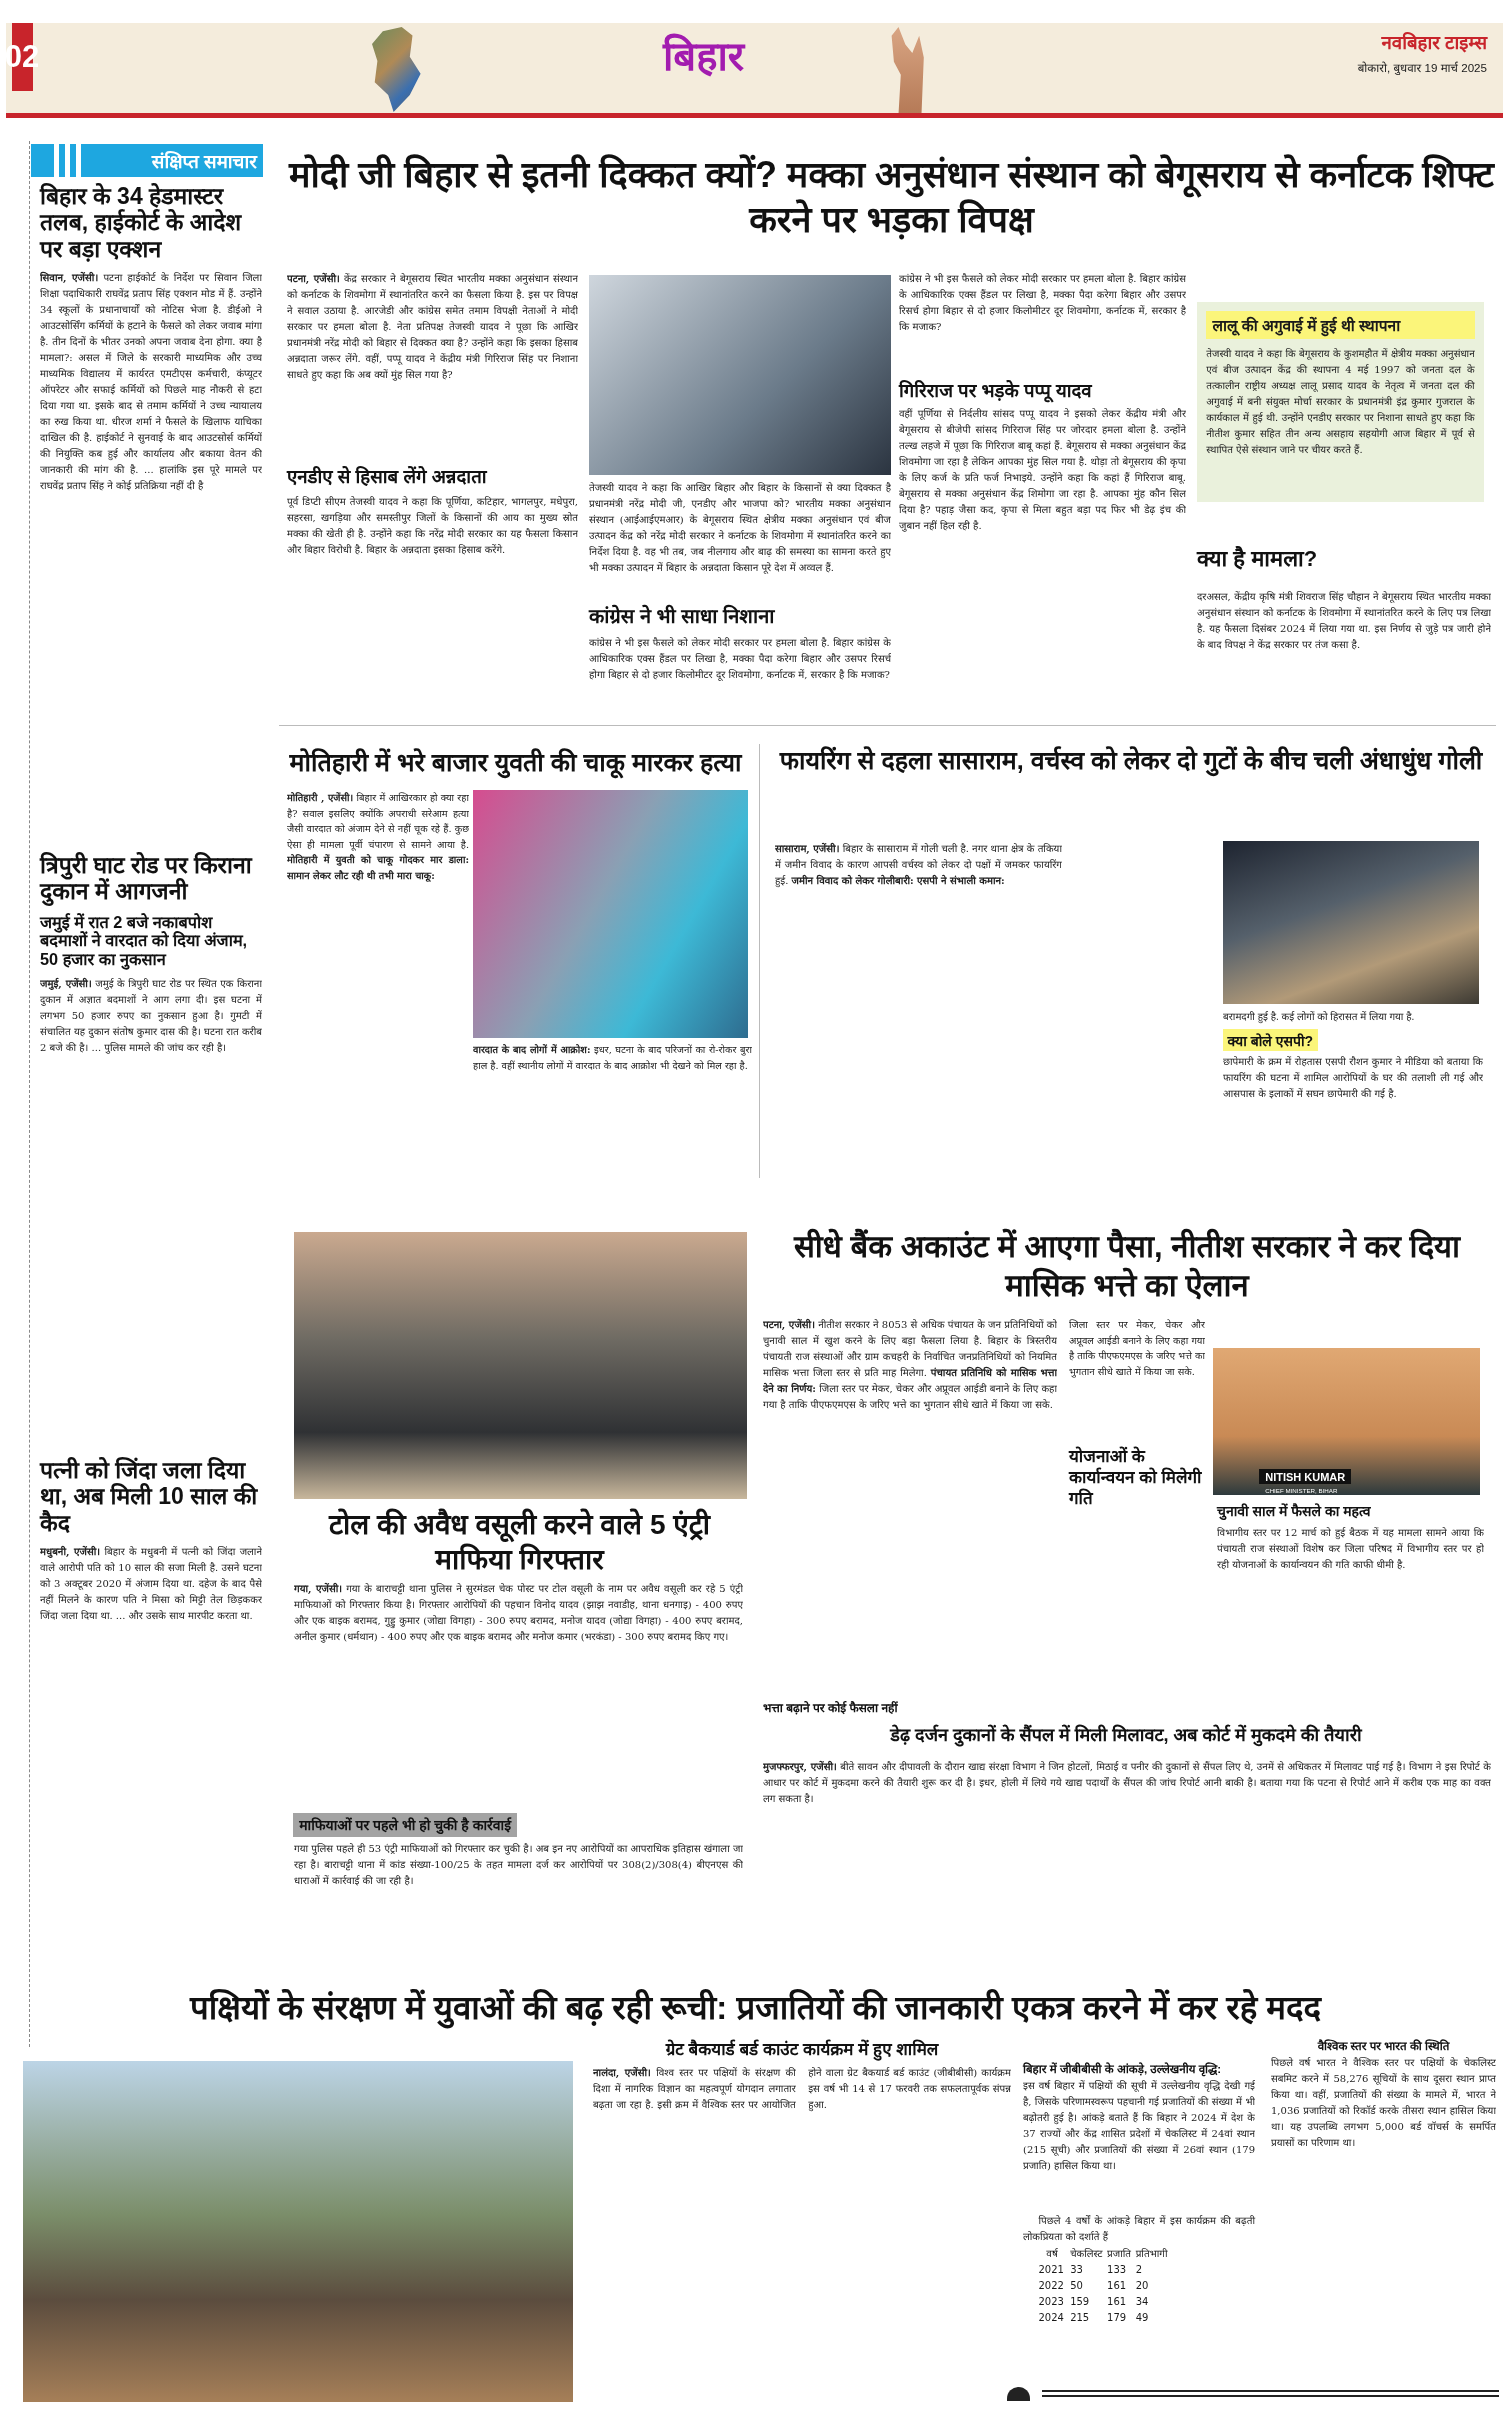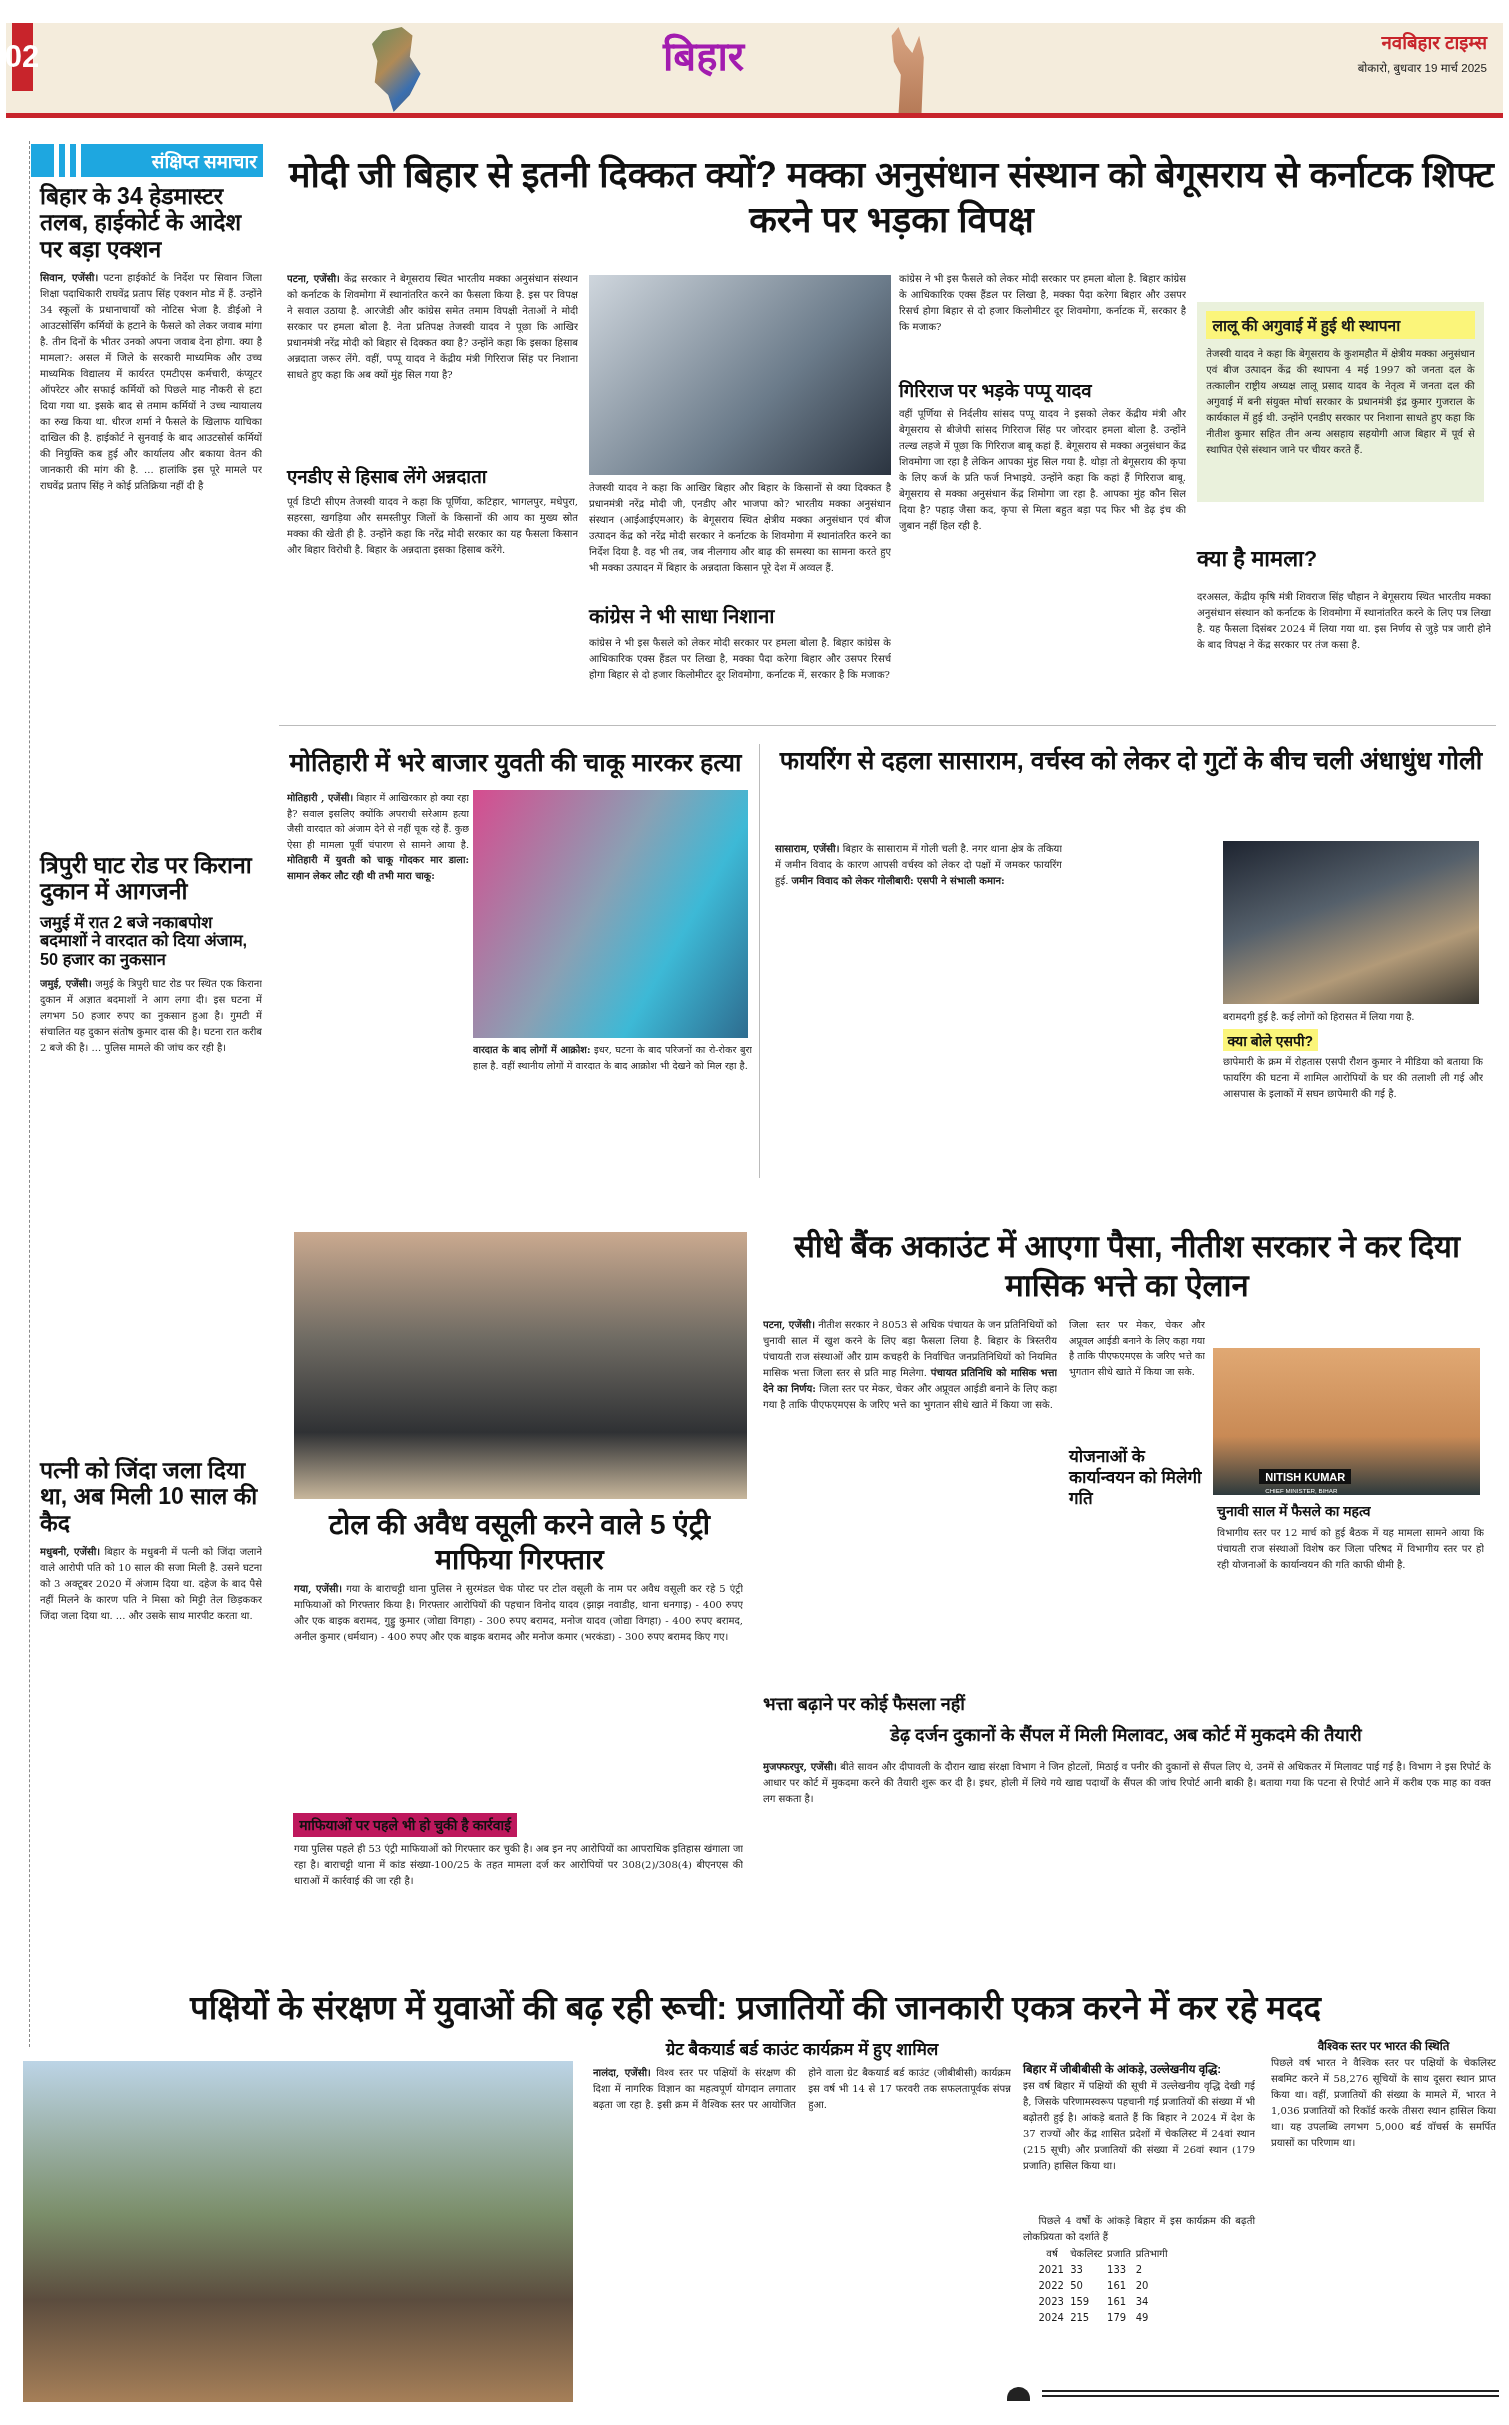--- a/index.html
+++ b/index.html
@@ -104,35 +104,35 @@
 <div class="abs caption" style="left:1223px;top:1009px;width:256px">बरामदगी हुई है. कई लोगों को हिरासत में लिया गया है.</div>
 <div class="abs sub-hl" style="left:1223px;top:1029px;font-size:14px;background:#fbf57a;padding:1.5px 4.6px">क्या बोले एसपी?</div>
 <p class="abs body" style="left:1223px;top:1054px;width:260px;height:132px;overflow:hidden">छापेमारी के क्रम में रोहतास एसपी रौशन कुमार ने मीडिया को बताया कि फायरिंग की घटना में शामिल आरोपियों के घर की तलाशी ली गई और आसपास के इलाकों में सघन छापेमारी की गई है.</p>
 
 <div class="abs photo" style="left:294px;top:1232px;width:453px;height:267px;background:linear-gradient(180deg,#caa98f,#6f6b63 40%,#2f3134 75%,#c8b79c)"></div>
 <div class="abs main-hl" style="left:287px;top:1507px;width:465px;font-size:28px;line-height:1.25">टोल की अवैध वसूली करने वाले 5 एंट्री माफिया गिरफ्तार</div>
 
 <div class="abs main-hl" style="left:759px;top:1228px;width:736px;font-size:31px;line-height:1.25">सीधे बैंक अकाउंट में आएगा पैसा, नीतीश सरकार ने कर दिया मासिक भत्ते का ऐलान</div>
 <div class="abs" style="left:763px;top:1317px;width:294px">
   <p class="body" style="height:364px;overflow:hidden"><span class="dateline">पटना, एजेंसी।</span> <span>नीतीश सरकार ने 8053 से अधिक पंचायत के जन प्रतिनिधियों को चुनावी साल में खुश करने के लिए बड़ा फैसला लिया है. बिहार के त्रिस्तरीय पंचायती राज संस्थाओं और ग्राम कचहरी के निर्वाचित जनप्रतिनिधियों को नियमित मासिक भत्ता जिला स्तर से प्रति माह मिलेगा.</span> <b>पंचायत प्रतिनिधि को मासिक भत्ता देने का निर्णय:</b> <span>जिला स्तर पर मेकर, चेकर और अप्रूवल आईडी बनाने के लिए कहा गया है ताकि पीएफएमएस के जरिए भत्ते का भुगतान सीधे खाते में किया जा सके.</span></p>
-  <div class="sub-hl" style="font-size:18px;margin-top:10px">भत्ता बढ़ाने पर कोई फैसला नहीं</div>
+  <div class="sub-hl" style="font-size:12px;margin-top:18px">भत्ता बढ़ाने पर कोई फैसला नहीं</div>
 </div>
 <div class="abs" style="left:1069px;top:1317px;width:136px">
   <p class="body" style="font-size:9.7px;height:124px;overflow:hidden">जिला स्तर पर मेकर, चेकर और अप्रूवल आईडी बनाने के लिए कहा गया है ताकि पीएफएमएस के जरिए भत्ते का भुगतान सीधे खाते में किया जा सके.</p>
   <div class="sub-hl" style="font-size:17px;margin:4.6px 0;line-height:1.25">योजनाओं के कार्यान्वयन को मिलेगी गति</div>
 </div>
 <div class="abs photo" style="left:1213px;top:1348px;width:267px;height:147px;background:linear-gradient(180deg,#e0a873 0%,#c98a55 60%,#2d3a3d 100%)">
   <div style="position:absolute;left:46px;bottom:11px;background:#111;color:#fff;font-family:'Liberation Sans',sans-serif;font-size:11px;font-weight:bold;padding:1.5px 6.2px">NITISH KUMAR</div>
   <div style="position:absolute;left:46px;bottom:1.5px;color:#fff;font-family:'Liberation Sans',sans-serif;font-size:6.2px;padding:0 6.2px">CHIEF MINISTER, BIHAR</div>
 </div>
 <div class="abs sub-hl" style="left:1217px;top:1501px;font-size:14px">चुनावी साल में फैसले का महत्व</div>
 <p class="abs body" style="left:1217px;top:1525px;width:267px;height:194px;overflow:hidden">विभागीय स्तर पर 12 मार्च को हुई बैठक में यह मामला सामने आया कि पंचायती राज संस्थाओं विशेष कर जिला परिषद में विभागीय स्तर पर हो रही योजनाओं के कार्यान्वयन की गति काफी धीमी है.</p>
 
 <p class="abs body" style="left:294px;top:1581px;width:449px;height:155px;overflow:hidden"><span class="dateline">गया, एजेंसी।</span> <span>गया के बाराचट्टी थाना पुलिस ने सुरमंडल चेक पोस्ट पर टोल वसूली के नाम पर अवैध वसूली कर रहे 5 एंट्री माफियाओं को गिरफ्तार किया है। गिरफ्तार आरोपियों की पहचान विनोद यादव (झाझ नवाडीह, थाना धनगाइ) - 400 रुपए और एक बाइक बरामद, गुड्डु कुमार (जोद्या विगहा) - 300 रुपए बरामद, मनोज यादव (जोद्या विगहा) - 400 रुपए बरामद, अनील कुमार (धर्मथान) - 400 रुपए और एक बाइक बरामद और मनोज कमार (भरकंडा) - 300 रुपए बरामद किए गए।</span></p>
-<div class="abs sub-hl" style="left:293px;top:1813px;font-size:14px;background:#be185d;padding:2.3px 6.2px">माफियाओं पर पहले भी हो चुकी है कार्रवाई</div>
+<div class="abs sub-hl" style="left:293px;top:1813px;font-size:14px;background:#a3a3a3;padding:2.3px 6.2px">माफियाओं पर पहले भी हो चुकी है कार्रवाई</div>
 <p class="abs body" style="left:294px;top:1841px;width:449px;height:70px;overflow:hidden">गया पुलिस पहले ही 53 एंट्री माफियाओं को गिरफ्तार कर चुकी है। अब इन नए आरोपियों का आपराधिक इतिहास खंगाला जा रहा है। बाराचट्टी थाना में कांड संख्या-100/25 के तहत मामला दर्ज कर आरोपियों पर 308(2)/308(4) बीएनएस की धाराओं में कार्रवाई की जा रही है।</p>
 
 <div class="abs main-hl" style="left:756px;top:1722px;width:740px;font-size:18px">डेढ़ दर्जन दुकानों के सैंपल में मिली मिलावट, अब कोर्ट में मुकदमे की तैयारी</div>
 <p class="abs body" style="left:763px;top:1759px;width:728px;height:163px;overflow:hidden"><span class="dateline">मुजफ्फरपुर, एजेंसी।</span> <span>बीते सावन और दीपावली के दौरान खाद्य संरक्षा विभाग ने जिन होटलों, मिठाई व पनीर की दुकानों से सैंपल लिए थे, उनमें से अधिकतर में मिलावट पाई गई है। विभाग ने इस रिपोर्ट के आधार पर कोर्ट में मुकदमा करने की तैयारी शुरू कर दी है। इधर, होली में लिये गये खाद्य पदार्थों के सैंपल की जांच रिपोर्ट आनी बाकी है। बताया गया कि पटना से रिपोर्ट आने में करीब एक माह का वक्त लग सकता है।</span></p>
 
 <div class="abs main-hl" style="left:11.6px;top:1984px;width:1488px;font-size:33px">पक्षियों के संरक्षण में युवाओं की बढ़ रही रूची: प्रजातियों की जानकारी एकत्र करने में कर रहे मदद</div>
 <div class="abs photo" style="left:23px;top:2061px;width:550px;height:341px;background:linear-gradient(180deg,#bcd4e6 0%,#7b8e6a 45%,#5b4c3e 70%,#a67f58 100%)"></div>
 <div class="abs sub-hl" style="left:589px;top:2037px;width:426px;font-size:17px;text-align:center">ग्रेट बैकयार्ड बर्ड काउंट कार्यक्रम में हुए शामिल</div>
 <p class="abs body" style="left:593px;top:2065px;width:418px;height:333px;overflow:hidden;column-count:2;column-gap:12.4px"><span class="dateline">नालंदा, एजेंसी।</span> <span>विश्व स्तर पर पक्षियों के संरक्षण की दिशा में नागरिक विज्ञान का महत्वपूर्ण योगदान लगातार बढ़ता जा रहा है. इसी क्रम में वैश्विक स्तर पर आयोजित होने वाला ग्रेट बैकयार्ड बर्ड काउंट (जीबीबीसी) कार्यक्रम इस वर्ष भी 14 से 17 फरवरी तक सफलतापूर्वक संपन्न हुआ.</span></p>
 <div class="abs" style="left:1023px;top:2061px;width:232px">

